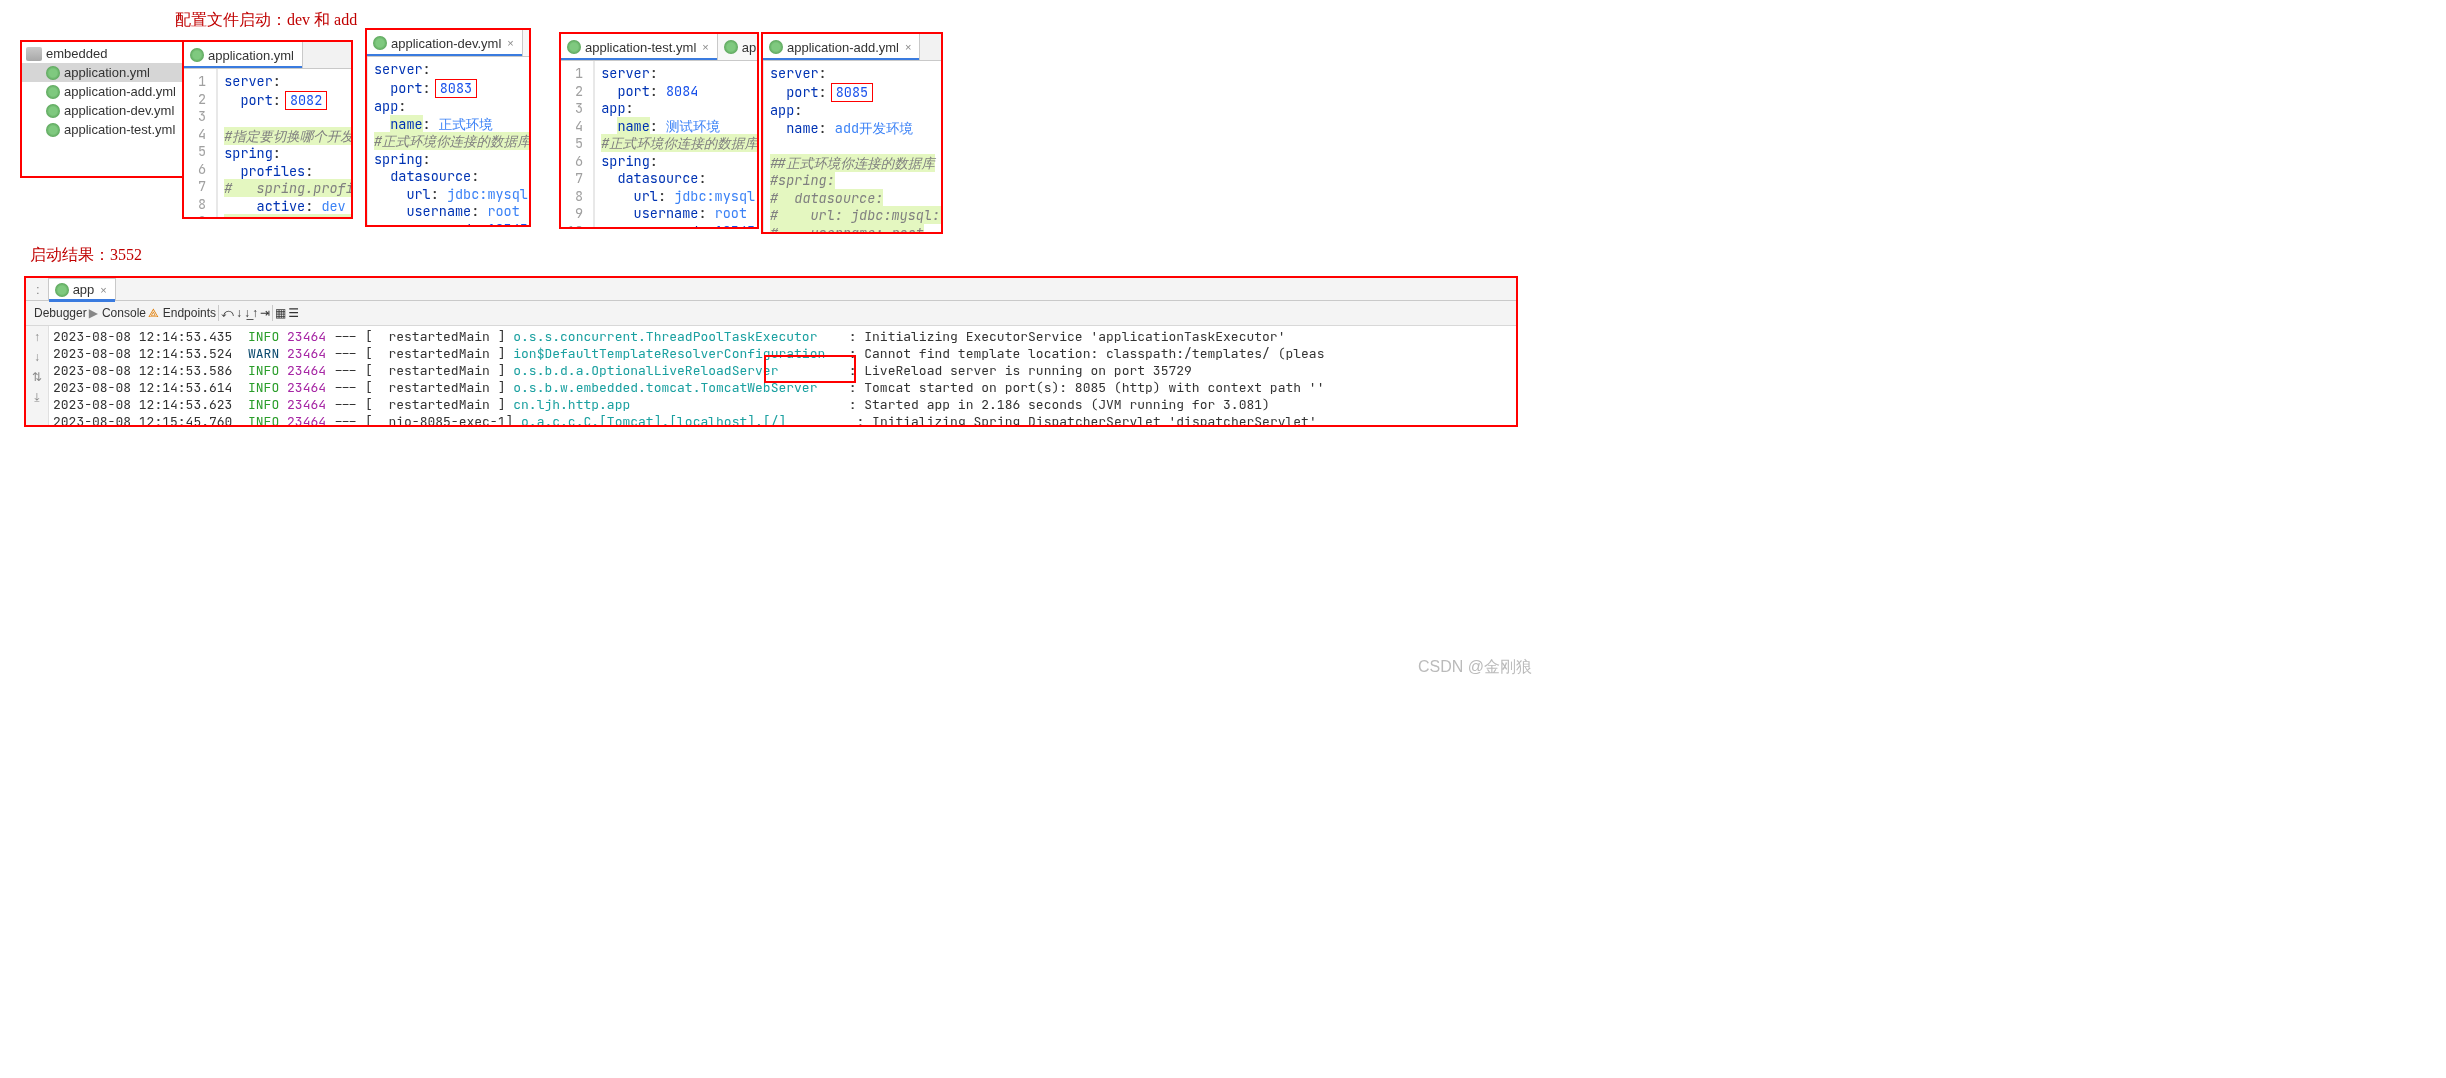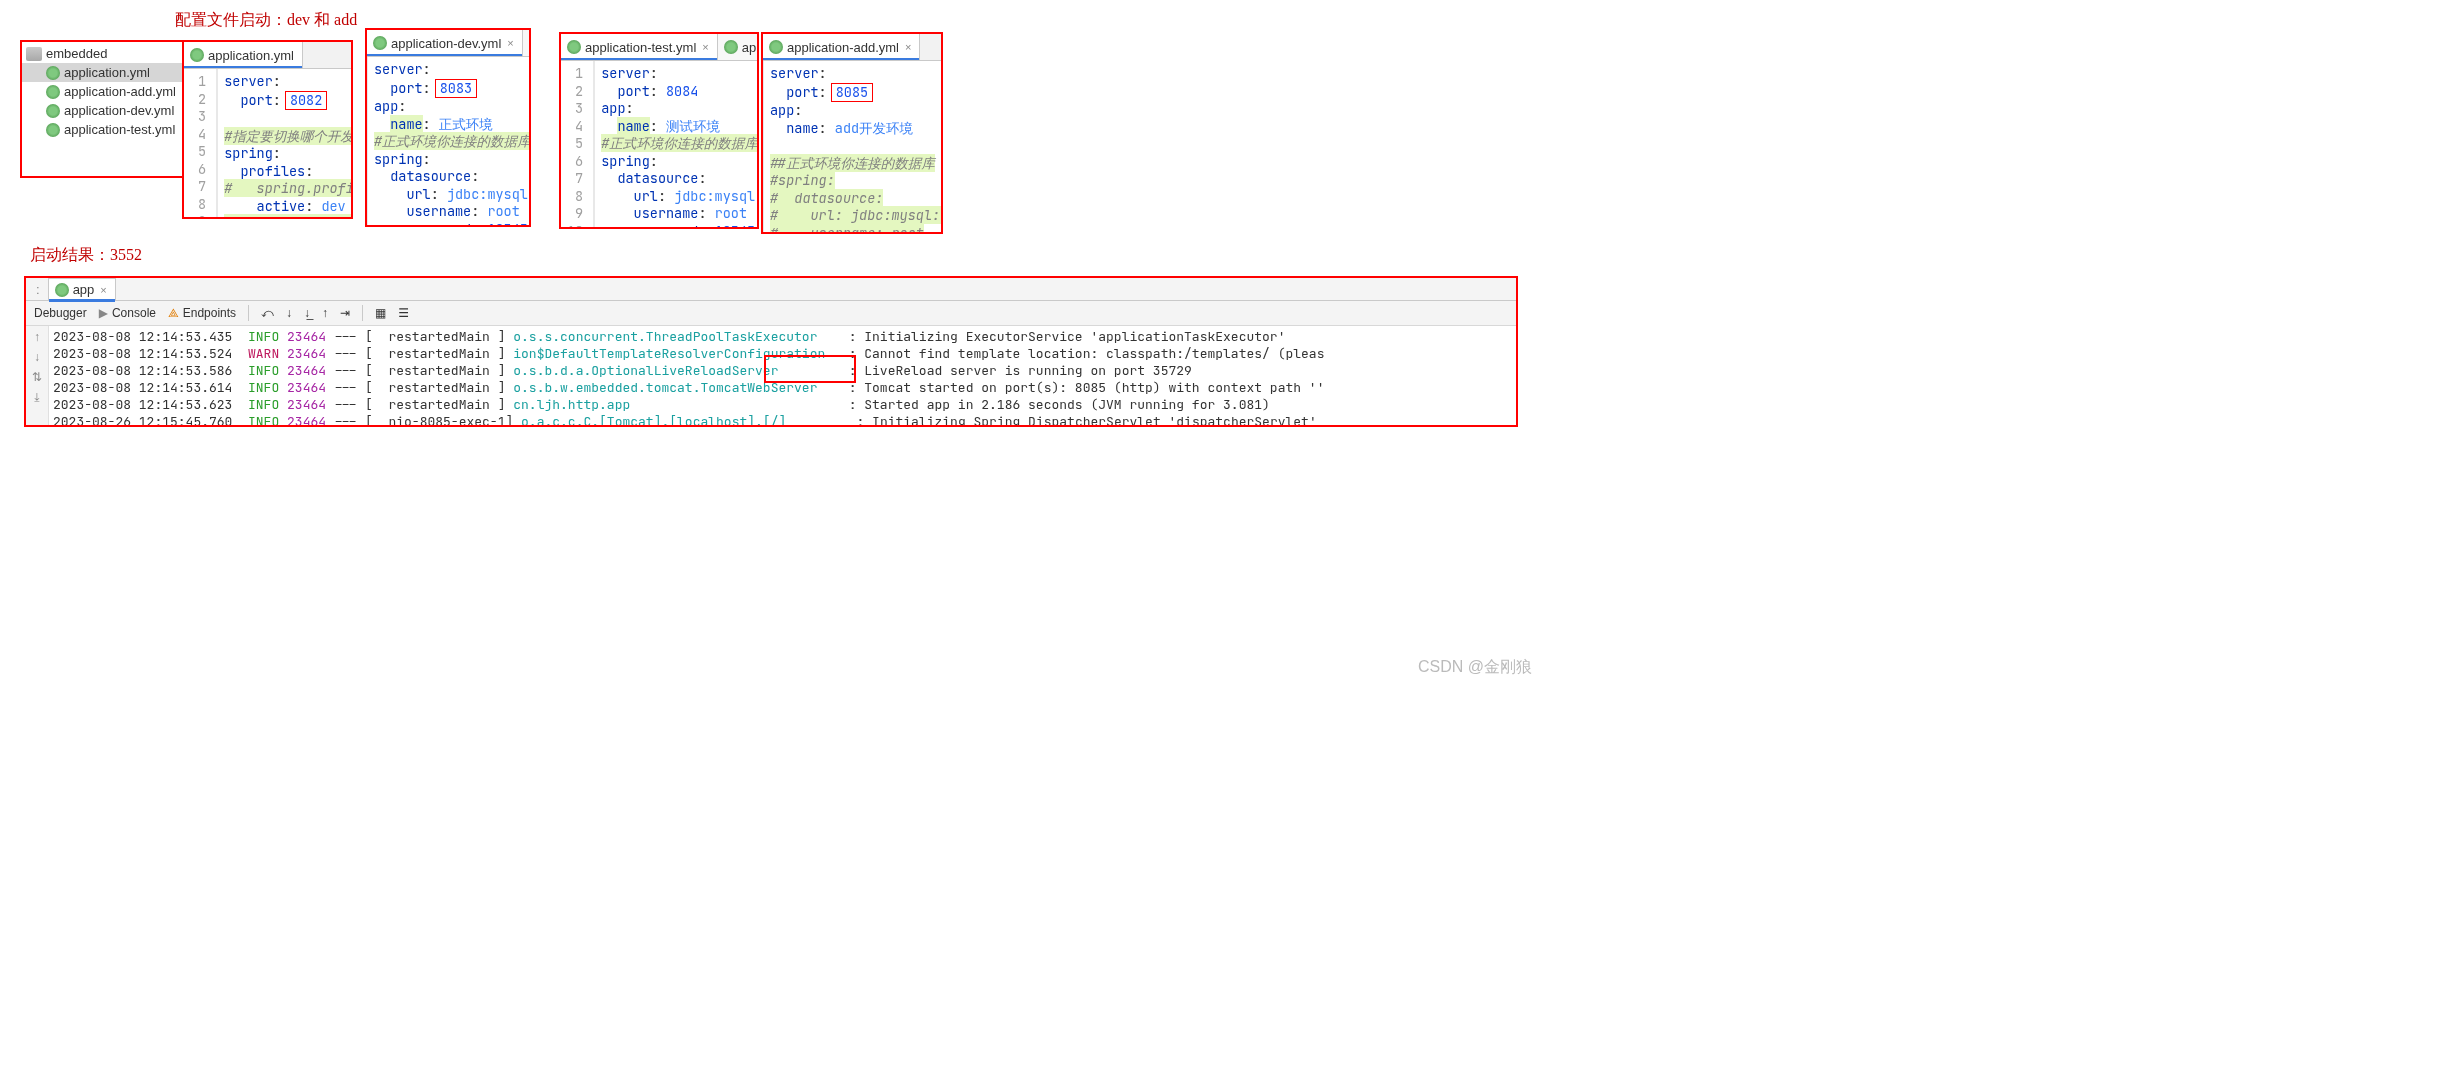--- a/index.html
+++ b/index.html
@@ -41,30 +41,30 @@
   .cmt{color:#808080;font-style:italic;}
   .hl{background:#e4f7c0;}
 
   
   .portbox{display:inline-block;border:1.5px solid #ff0000;padding:0 4px;margin-left:4px;}
 
   
   .run{position:absolute;left:24px;top:276px;right:24px;width:1490px;height:147px;border:2px solid #ff0000;background:#fff;display:flex;flex-direction:column;}
   .run-tabs{height:22px;border-bottom:1px solid #c9c9c9;background:#f4f4f4;display:flex;align-items:center;padding-left:10px;}
   .run-tabs .tab{height:22px;border-right:none;background:#fff;border:1px solid #c9c9c9;border-bottom:none;}
-  .run-toolbar{height:24px;border-bottom:1px solid #d8d8d8;background:#f4f4f4;display:flex;align-items:center;gap:12px;padding:0 8px;font-size:12px;}
+  .run-toolbar{height:24px;border-bottom:1px solid #d8d8d8;background:#f4f4f4;display:flex;align-items:center;gap:2px;padding:0 8px;font-size:12px;}
   .tbtn{display:flex;align-items:center;gap:4px;color:#333;}
   .tbtn .glyph{color:#888;}
   .divider{width:1px;height:16px;background:#c9c9c9;}
   .run-body{flex:1;display:flex;overflow:hidden;}
   .run-gutter{width:22px;background:#f4f4f4;border-right:1px solid #e0e0e0;display:flex;flex-direction:column;align-items:center;gap:6px;padding-top:4px;color:#888;font-size:12px;}
   .run-log{flex:1;font-family:"JetBrains Mono",Consolas,monospace;font-size:13px;line-height:17px;padding:2px 4px;white-space:pre;overflow:hidden;}
   .log-ts{color:#333;}
   .log-info{color:#2a9d2a;}
-  .log-warn{color:#be185d;}
+  .log-warn{color:#0c4a6e;}
   .log-pid{color:#a626a4;}
   .log-logger{color:#1aa0a0;}
   .log-msg{color:#333;}
 
   .watermark{position:absolute;right:8px;bottom:2px;font-size:16px;color:#bbbbbb;}
 </style>
 </head>
 <body>
 
 <div class="page">
@@ -194,20 +194,20 @@
         <span>↑</span>
         <span>↓</span>
         <span>⇅</span>
         <span>⤓</span>
       </div>
       <div class="run-log" id="run-log"><span class="log-ts">2023-08-08 12:14:53.435</span>  <span class="log-info">INFO</span> <span class="log-pid">23464</span> --- [  restartedMain ] <span class="log-logger">o.s.s.concurrent.ThreadPoolTaskExecutor   </span> : <span class="log-msg">Initializing ExecutorService 'applicationTaskExecutor'</span>
 <span class="log-ts">2023-08-08 12:14:53.524</span>  <span class="log-warn">WARN</span> <span class="log-pid">23464</span> --- [  restartedMain ] <span class="log-logger">ion$DefaultTemplateResolverConfiguration  </span> : <span class="log-msg">Cannot find template location: classpath:/templates/ (pleas</span>
 <span class="log-ts">2023-08-08 12:14:53.586</span>  <span class="log-info">INFO</span> <span class="log-pid">23464</span> --- [  restartedMain ] <span class="log-logger">o.s.b.d.a.OptionalLiveReloadServer        </span> : <span class="log-msg">LiveReload server is running on port 35729</span>
 <span class="log-ts">2023-08-08 12:14:53.614</span>  <span class="log-info">INFO</span> <span class="log-pid">23464</span> --- [  restartedMain ] <span class="log-logger">o.s.b.w.embedded.tomcat.TomcatWebServer   </span> : <span class="log-msg">Tomcat started on port(s): 8085 (http) with context path ''</span>
 <span class="log-ts">2023-08-08 12:14:53.623</span>  <span class="log-info">INFO</span> <span class="log-pid">23464</span> --- [  restartedMain ] <span class="log-logger">cn.ljh.http.app                           </span> : <span class="log-msg">Started app in 2.186 seconds (JVM running for 3.081)</span>
-<span class="log-ts">2023-08-26 12:15:45.760</span>  <span class="log-info">INFO</span> <span class="log-pid">23464</span> --- [  nio-8085-exec-1] <span class="log-logger">o.a.c.c.C.[Tomcat].[localhost].[/]        </span> : <span class="log-msg">Initializing Spring DispatcherServlet 'dispatcherServlet'</span></div>
+<span class="log-ts">2023-08-08 12:15:45.760</span>  <span class="log-info">INFO</span> <span class="log-pid">23464</span> --- [  nio-8085-exec-1] <span class="log-logger">o.a.c.c.C.[Tomcat].[localhost].[/]        </span> : <span class="log-msg">Initializing Spring DispatcherServlet 'dispatcherServlet'</span></div>
     </div>
   </div>
 
   <div class="redbox" style="left:764px;top:355px;width:88px;height:24px;"></div>
 
   <div class="watermark">CSDN @金刚狼</div>
 </div>
 
 </body></html>

